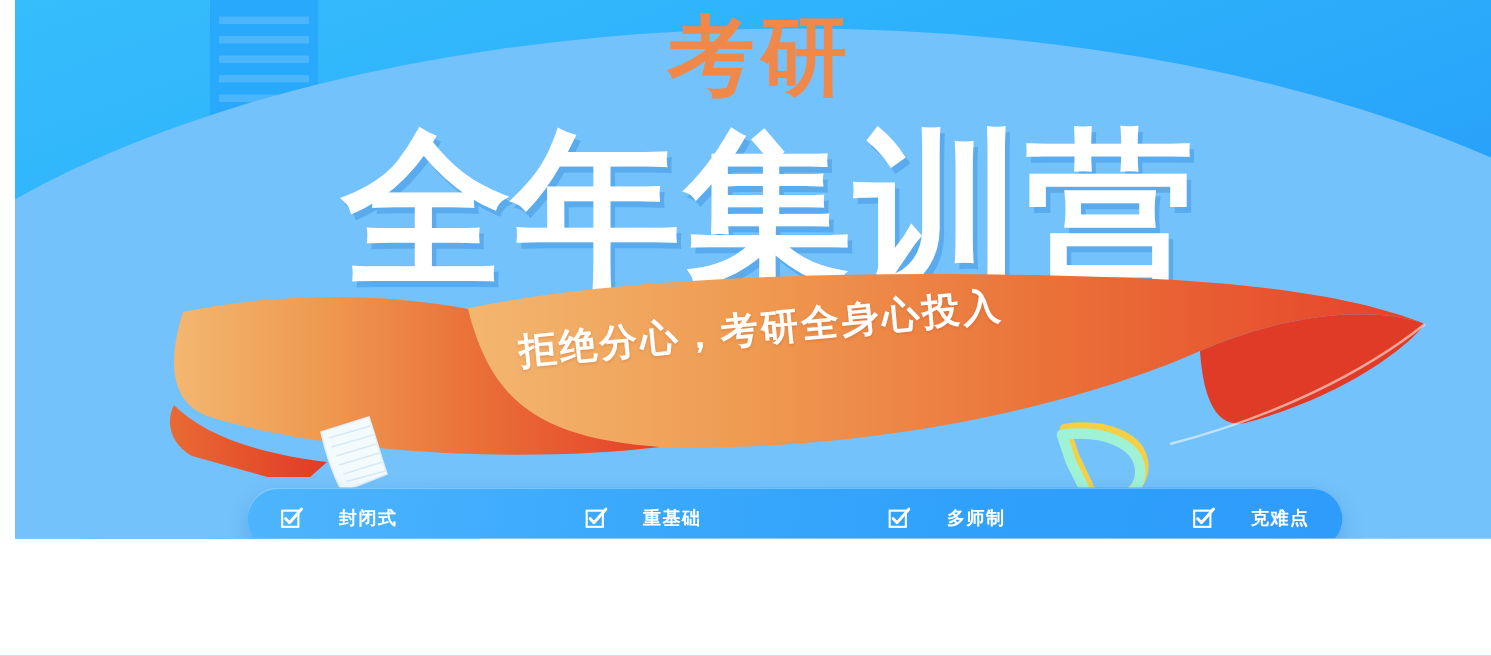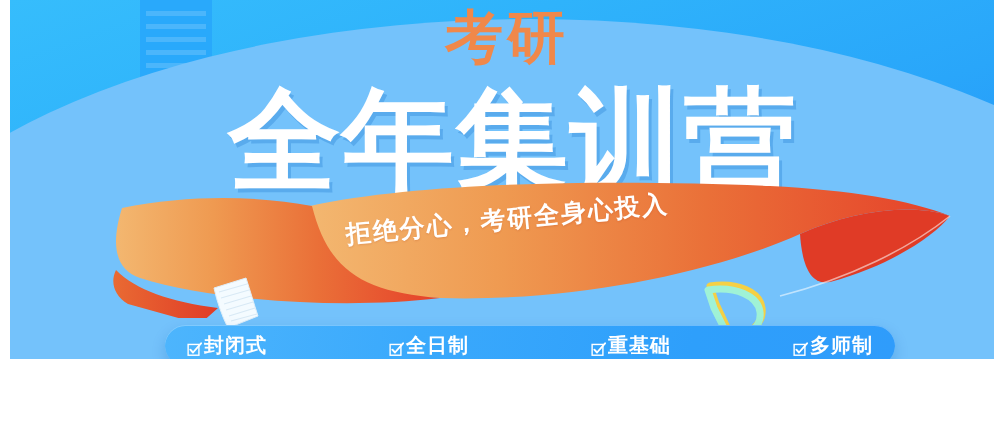--- a/index.html
+++ b/index.html
@@ -92,22 +92,22 @@
   .pill{
     position:absolute;left:155px;top:325px;
     width:730px;height:41px;
     border-radius:21px;
     background:linear-gradient(100deg,#4db5fd 0%,#3aa9fc 35%,#2e9ffb 72%,#2f9cfb 100%);
     box-shadow:0 6px 14px rgba(10,80,170,.22), inset 0 1px 0 rgba(255,255,255,.30);
     display:flex;align-items:center;justify-content:space-between;
     padding:0 22px;box-sizing:border-box;
   }
   .feat{
-    display:flex;align-items:center;gap:2px;
-    color:#fff;font-size:20px;font-weight:bold;letter-spacing:1px;
+    display:flex;align-items:center;gap:24px;
+    color:#fff;font-size:12px;font-weight:bold;letter-spacing:1px;
     font-family:"DejaVu Sans","Liberation Sans",sans-serif;
     white-space:nowrap;
   }
   .chk{display:inline-block;width:15px;height:15px;flex:0 0 auto;}
 </style>
 </head>
 <body>
 
 <div class="banner">
 
@@ -216,29 +216,20 @@
     <div class="feat">
       <span class="chk">
         <svg width="15" height="15" viewBox="0 0 16 16" xmlns="http://www.w3.org/2000/svg">
           <rect x="1.2" y="2.6" width="11.5" height="11.5" fill="none" stroke="#fff" stroke-width="1.5"></rect>
           <path d="M3.6,8.2 L6.4,11.2 L15,1.4" fill="none" stroke="#fff" stroke-width="2" stroke-linecap="round" stroke-linejoin="round"></path>
         </svg>
       </span>
       <span>封闭式</span>
     </div>
 
-    <div class="feat">
-      <span class="chk">
-        <svg width="15" height="15" viewBox="0 0 16 16" xmlns="http://www.w3.org/2000/svg">
-          <rect x="1.2" y="2.6" width="11.5" height="11.5" fill="none" stroke="#fff" stroke-width="1.5"></rect>
-          <path d="M3.6,8.2 L6.4,11.2 L15,1.4" fill="none" stroke="#fff" stroke-width="2" stroke-linecap="round" stroke-linejoin="round"></path>
-        </svg>
-      </span>
-      <span>全日制</span>
-    </div>
 
     <div class="feat">
       <span class="chk">
         <svg width="15" height="15" viewBox="0 0 16 16" xmlns="http://www.w3.org/2000/svg">
           <rect x="1.2" y="2.6" width="11.5" height="11.5" fill="none" stroke="#fff" stroke-width="1.5"></rect>
           <path d="M3.6,8.2 L6.4,11.2 L15,1.4" fill="none" stroke="#fff" stroke-width="2" stroke-linecap="round" stroke-linejoin="round"></path>
         </svg>
       </span>
       <span>重基础</span>
     </div>
@@ -246,17 +237,26 @@
     <div class="feat">
       <span class="chk">
         <svg width="15" height="15" viewBox="0 0 16 16" xmlns="http://www.w3.org/2000/svg">
           <rect x="1.2" y="2.6" width="11.5" height="11.5" fill="none" stroke="#fff" stroke-width="1.5"></rect>
           <path d="M3.6,8.2 L6.4,11.2 L15,1.4" fill="none" stroke="#fff" stroke-width="2" stroke-linecap="round" stroke-linejoin="round"></path>
         </svg>
       </span>
       <span>多师制</span>
     </div>
 
+    <div class="feat">
+      <span class="chk">
+        <svg width="15" height="15" viewBox="0 0 16 16" xmlns="http://www.w3.org/2000/svg">
+          <rect x="1.2" y="2.6" width="11.5" height="11.5" fill="none" stroke="#fff" stroke-width="1.5"></rect>
+          <path d="M3.6,8.2 L6.4,11.2 L15,1.4" fill="none" stroke="#fff" stroke-width="2" stroke-linecap="round" stroke-linejoin="round"></path>
+        </svg>
+      </span>
+      <span>克难点</span>
+    </div>
 
 
   </div>
 
 </div>
 
 </body></html>

